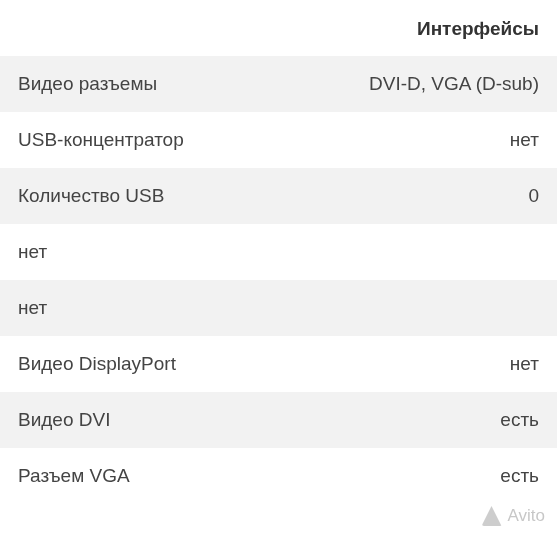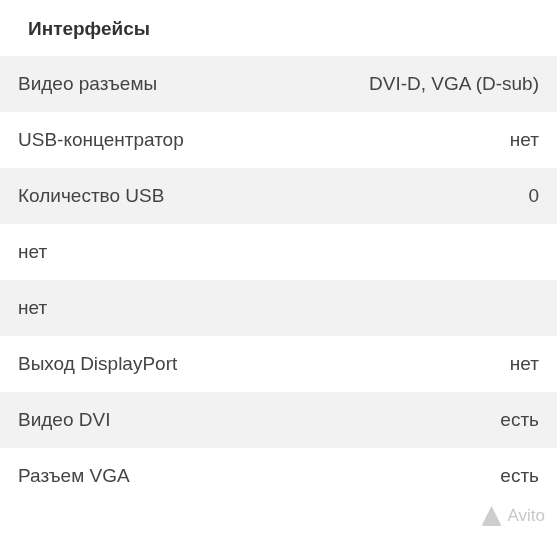--- a/index.html
+++ b/index.html
@@ -11,20 +11,21 @@
   }
   .spec-table {
     width: 100%;
   }
   .section-header {
     padding: 18px 18px 16px 28px;
     font-size: 19px;
     font-weight: 600;
     color: #333333;
     background: #ffffff;
+    text-align: right;
   }
   .spec-row {
     display: flex;
     justify-content: space-between;
     align-items: center;
     padding: 17px 18px;
     font-size: 19px;
     color: #444444;
   }
   .spec-row:nth-child(even) {
@@ -90,21 +91,21 @@
       <span class="spec-label">Количество USB</span>
       <span class="spec-value">0</span>
     </div>
     <div class="spec-row">
       <span class="spec-value">нет</span>
     </div>
     <div class="spec-row">
       <span class="spec-value">нет</span>
     </div>
     <div class="spec-row">
-      <span class="spec-label">Выход DisplayPort</span>
+      <span class="spec-label">Видео DisplayPort</span>
       <span class="spec-value">нет</span>
     </div>
     <div class="spec-row">
       <span class="spec-label">Видео DVI</span>
       <span class="spec-value">есть</span>
     </div>
     <div class="spec-row">
       <span class="spec-label">Разъем VGA</span>
       <span class="spec-value">есть</span>
     </div>

